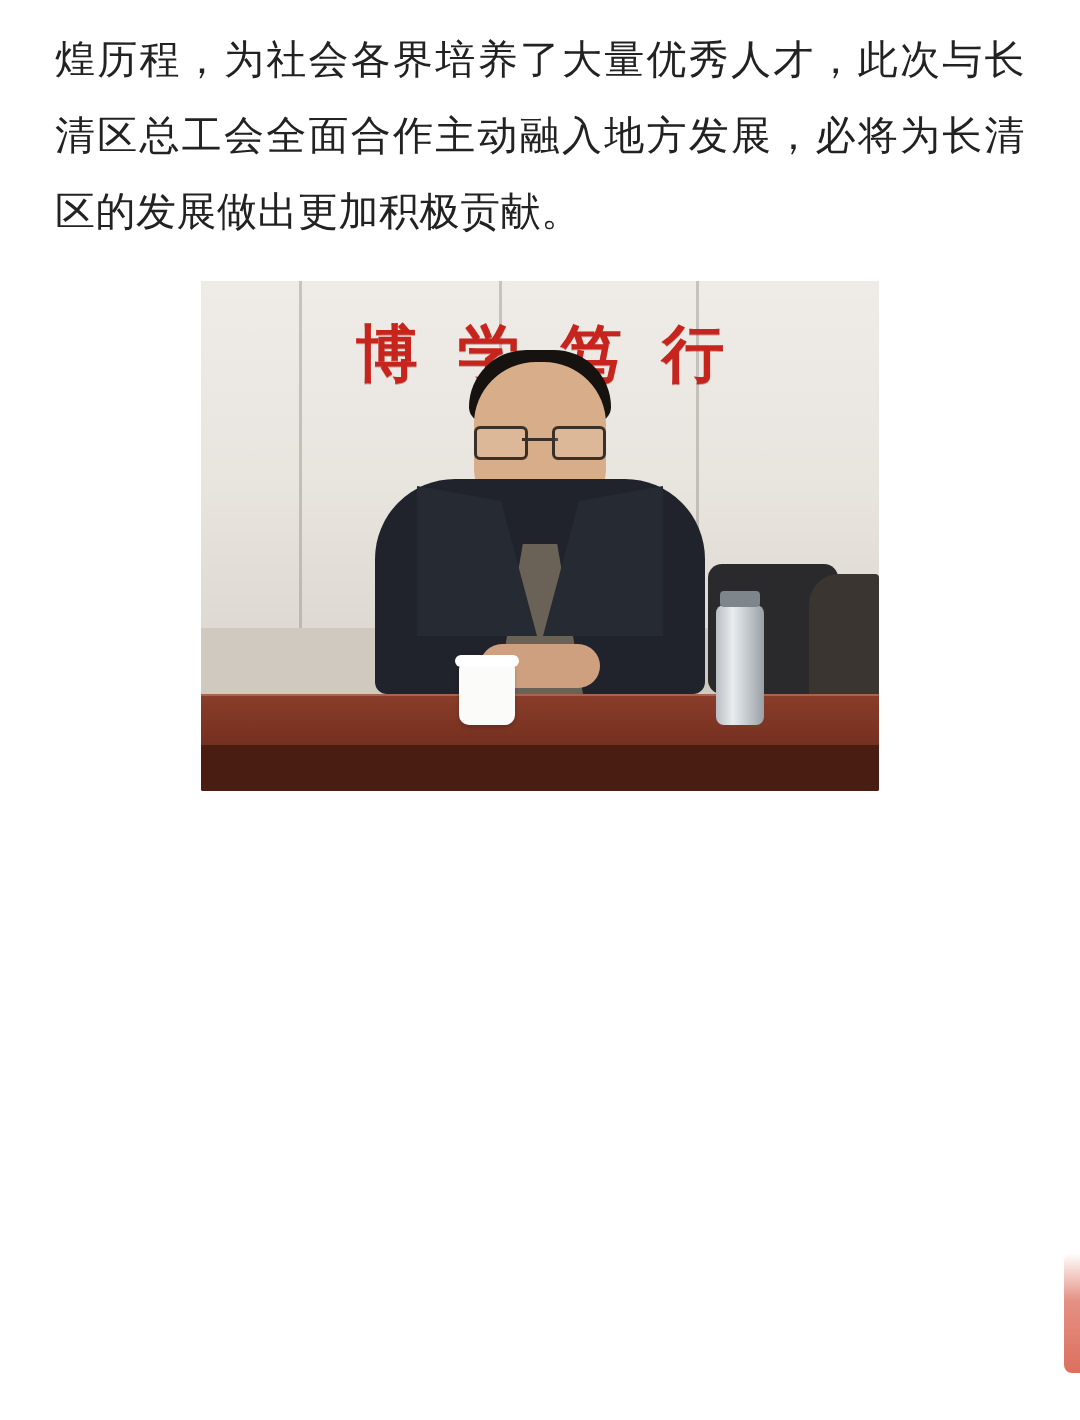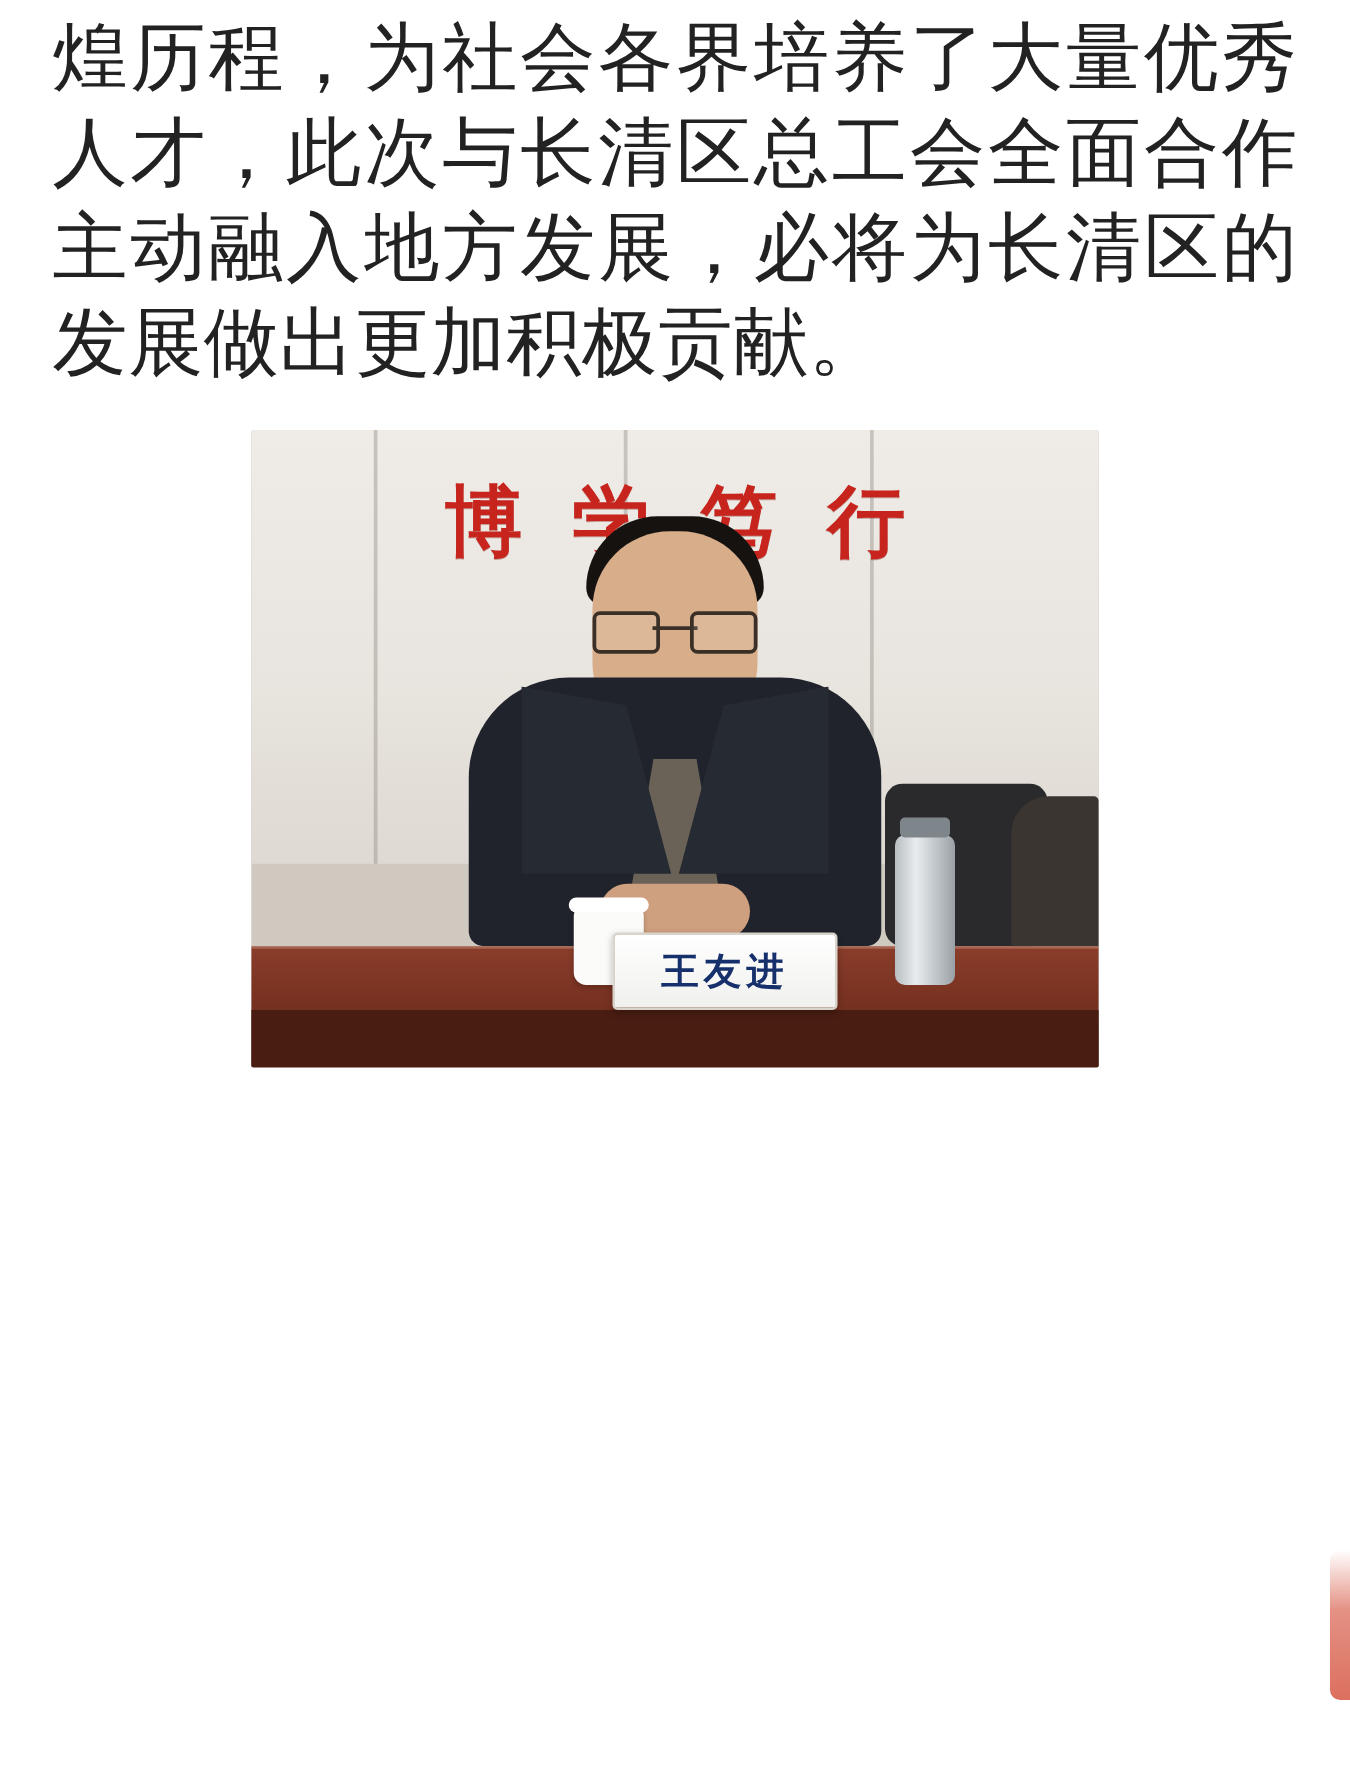--- a/index.html
+++ b/index.html
@@ -16,27 +16,27 @@
   }
   .page {
     position: relative;
     width: 1080px;
     height: 1420px;
     box-sizing: border-box;
     padding: 0 38px;
     background: #ffffff;
   }
   .para {
-    font-size: 60px;
+    font-size: 40px;
     line-height: 76px;
     letter-spacing: 0.5px;
     text-align: justify;
     text-justify: inter-ideograph;
     color: #222222;
-    margin: 4px;
+    margin: 17px;
     word-break: break-all;
   }
   .para-top {
     padding-top: 4px;
   }
   .figure {
     margin: 32px 0 26px 0;
     display: flex;
     justify-content: center;
   }
@@ -344,21 +344,18 @@
       <div class="table"></div>
       <div class="table-front"></div>
 
       <div class="cup">
         <div class="cup-lid"></div>
       </div>
       <div class="bottle">
         <div class="bottle-cap"></div>
       </div>
 
-      <div class="nameplate">
-        <span>王友进</span>
-      </div>
     </div>
   </div>
 
 
   <div class="corner-mark"></div>
 </div>
 
 </body></html>

